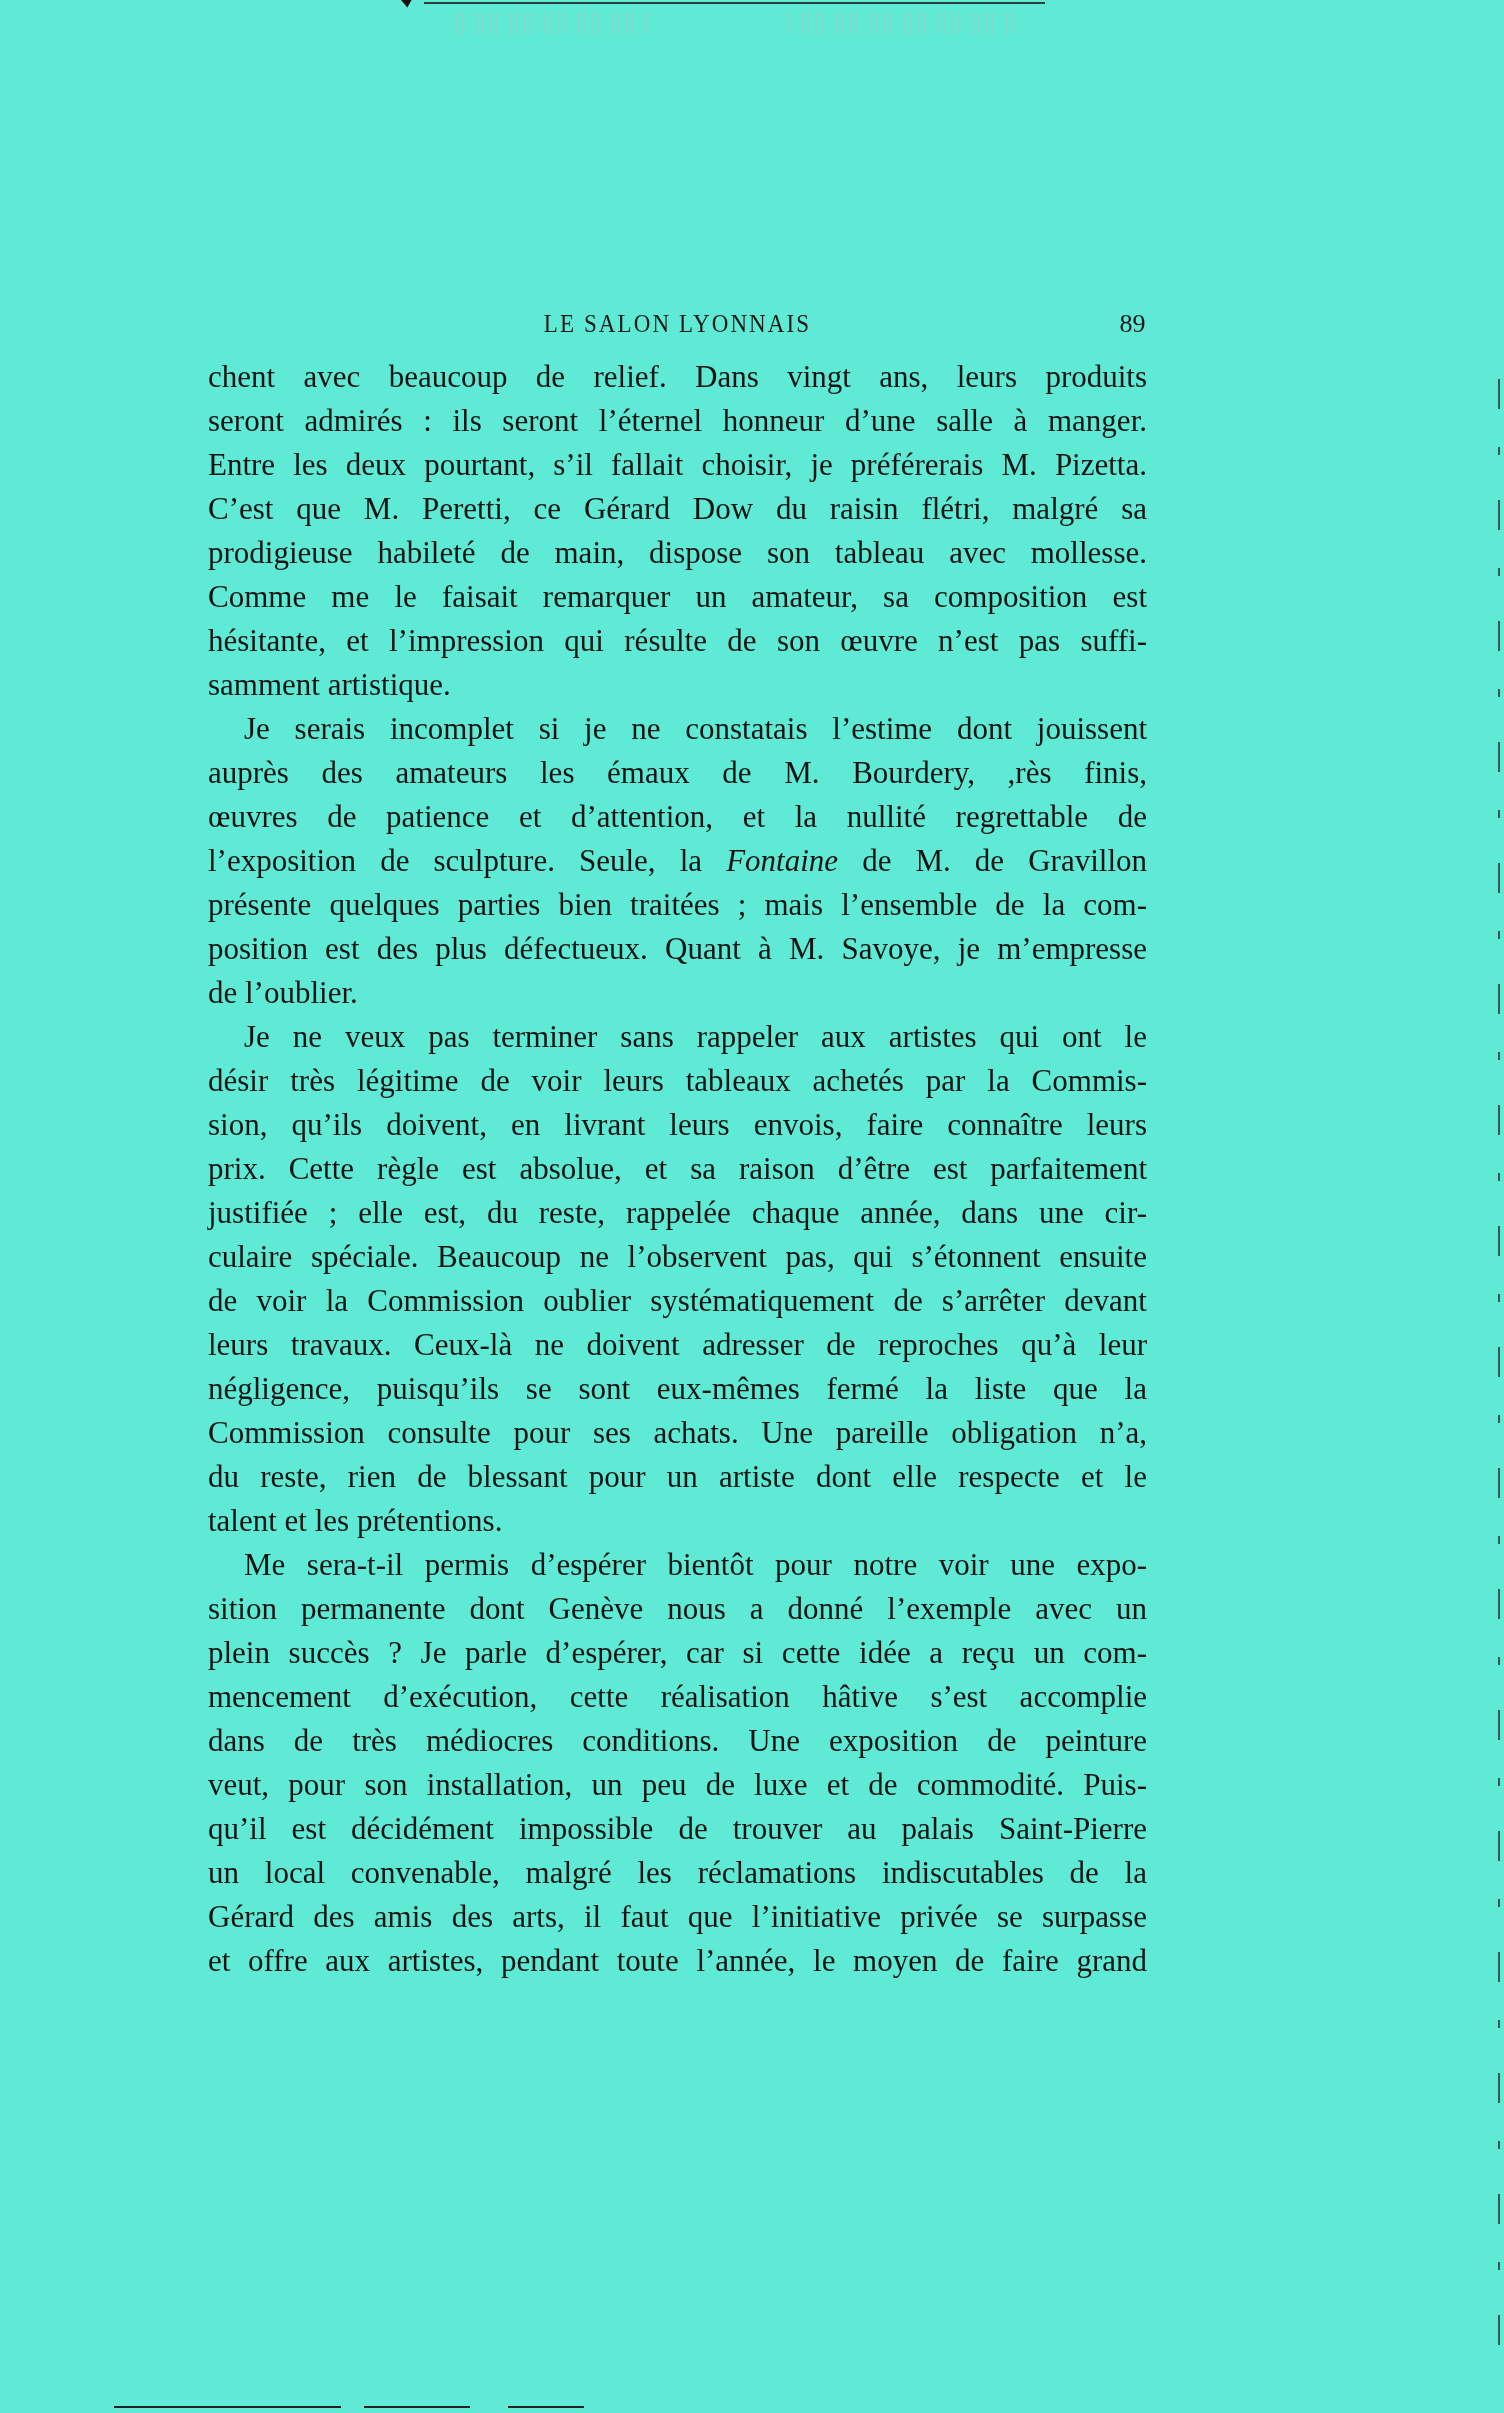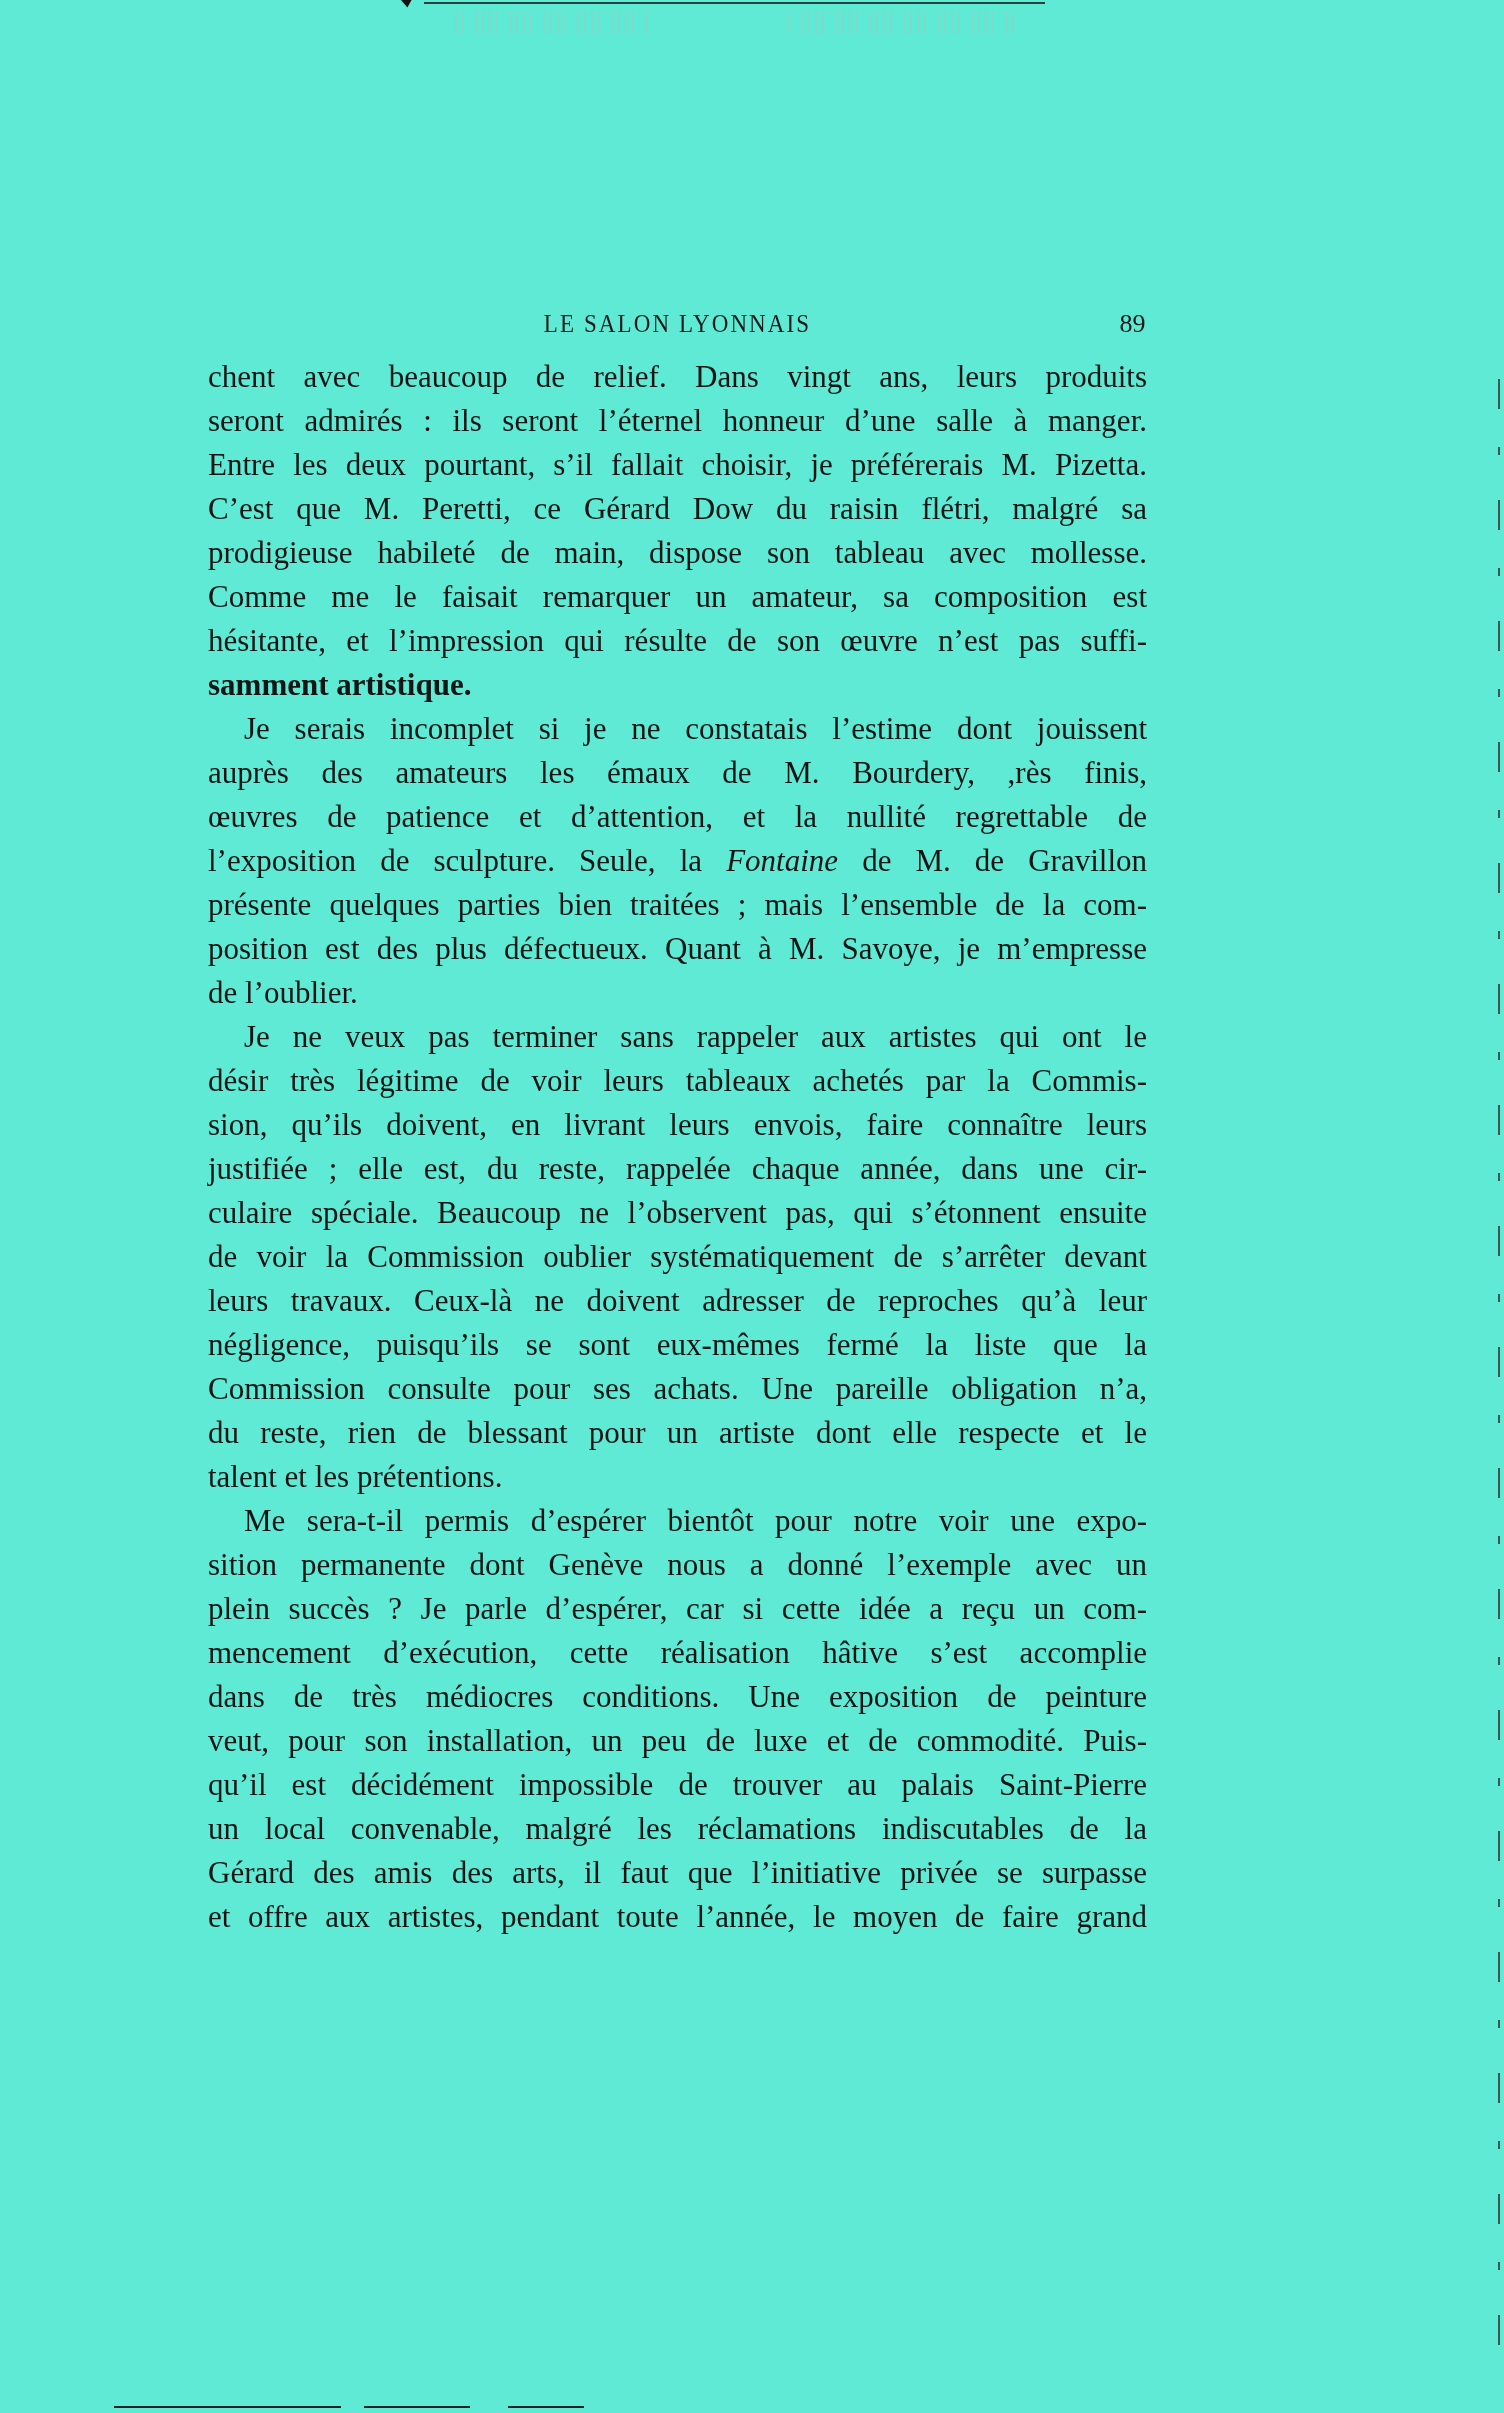--- a/index.html
+++ b/index.html
@@ -39,37 +39,38 @@
   <div class="body-text">
 
     <div>
       <span class="line" style="white-space: nowrap;">chent avec beaucoup de relief. Dans vingt ans, leurs produits</span>
       <span class="line" style="white-space: nowrap;">seront admirés : ils seront l’éternel honneur d’une salle à manger.</span>
       <span class="line" style="white-space: nowrap;">Entre les deux pourtant, s’il fallait choisir, je préférerais M. Pizetta.</span>
       <span class="line" style="white-space: nowrap;">C’est que M. Peretti, ce Gérard Dow du raisin flétri, malgré sa</span>
       <span class="line" style="white-space: nowrap;">prodigieuse habileté de main, dispose son tableau avec mollesse.</span>
       <span class="line" style="white-space: nowrap;">Comme me le faisait remarquer un amateur, sa composition est</span>
       <span class="line" style="white-space: nowrap;">hésitante, et l’impression qui résulte de son œuvre n’est pas suffi-</span>
-      <span class="line last" style="white-space: nowrap; font-weight: bold;">samment artistique.</span>
+      <span class="line last" style="white-space: nowrap;">samment artistique.</span>
     </div>
 
     <div>
       <span class="line indent" style="white-space: nowrap;">Je serais incomplet si je ne constatais l’estime dont jouissent</span>
       <span class="line" style="white-space: nowrap;">auprès des amateurs les émaux de M. Bourdery, ,rès finis,</span>
       <span class="line" style="white-space: nowrap;">œuvres de patience et d’attention, et la nullité regrettable de</span>
       <span class="line" style="white-space: nowrap;"><span>l’exposition de sculpture. Seule, la </span><em>Fontaine</em><span> de M. de Gravillon</span></span>
       <span class="line" style="white-space: nowrap;">présente quelques parties bien traitées ; mais l’ensemble de la com-</span>
       <span class="line" style="white-space: nowrap;">position est des plus défectueux. Quant à M. Savoye, je m’empresse</span>
       <span class="line last" style="white-space: nowrap;">de l’oublier.</span>
     </div>
 
     <div>
       <span class="line indent" style="white-space: nowrap;">Je ne veux pas terminer sans rappeler aux artistes qui ont le</span>
       <span class="line" style="white-space: nowrap;">désir très légitime de voir leurs tableaux achetés par la Commis-</span>
       <span class="line" style="white-space: nowrap;">sion, qu’ils doivent, en livrant leurs envois, faire connaître leurs</span>
+      <span class="line" style="white-space: nowrap;">prix. Cette règle est absolue, et sa raison d’être est parfaitement</span>
       <span class="line" style="white-space: nowrap;">justifiée ; elle est, du reste, rappelée chaque année, dans une cir-</span>
       <span class="line" style="white-space: nowrap;">culaire spéciale. Beaucoup ne l’observent pas, qui s’étonnent ensuite</span>
       <span class="line" style="white-space: nowrap;">de voir la Commission oublier systématiquement de s’arrêter devant</span>
       <span class="line" style="white-space: nowrap;">leurs travaux. Ceux-là ne doivent adresser de reproches qu’à leur</span>
       <span class="line" style="white-space: nowrap;">négligence, puisqu’ils se sont eux-mêmes fermé la liste que la</span>
       <span class="line" style="white-space: nowrap;">Commission consulte pour ses achats. Une pareille obligation n’a,</span>
       <span class="line" style="white-space: nowrap;">du reste, rien de blessant pour un artiste dont elle respecte et le</span>
       <span class="line last" style="white-space: nowrap;">talent et les prétentions.</span>
     </div>
 

